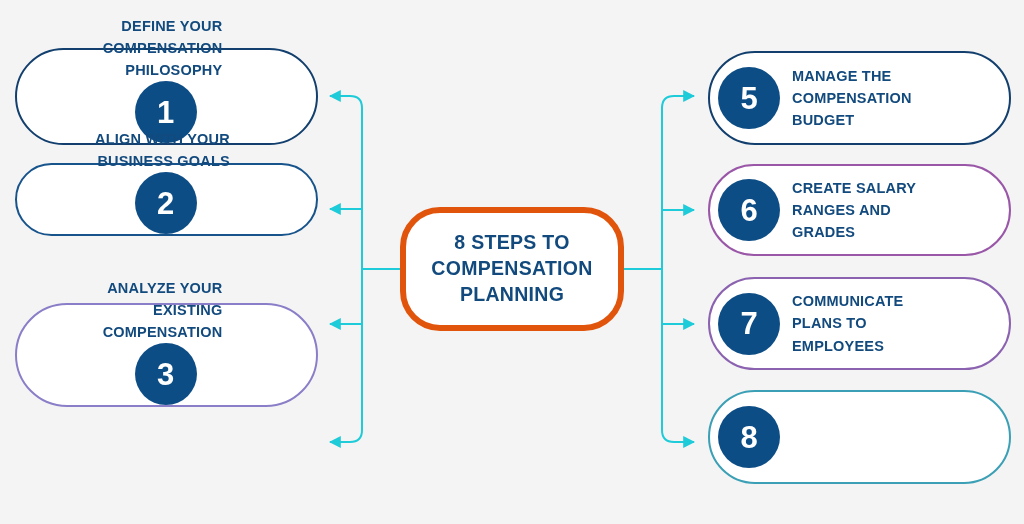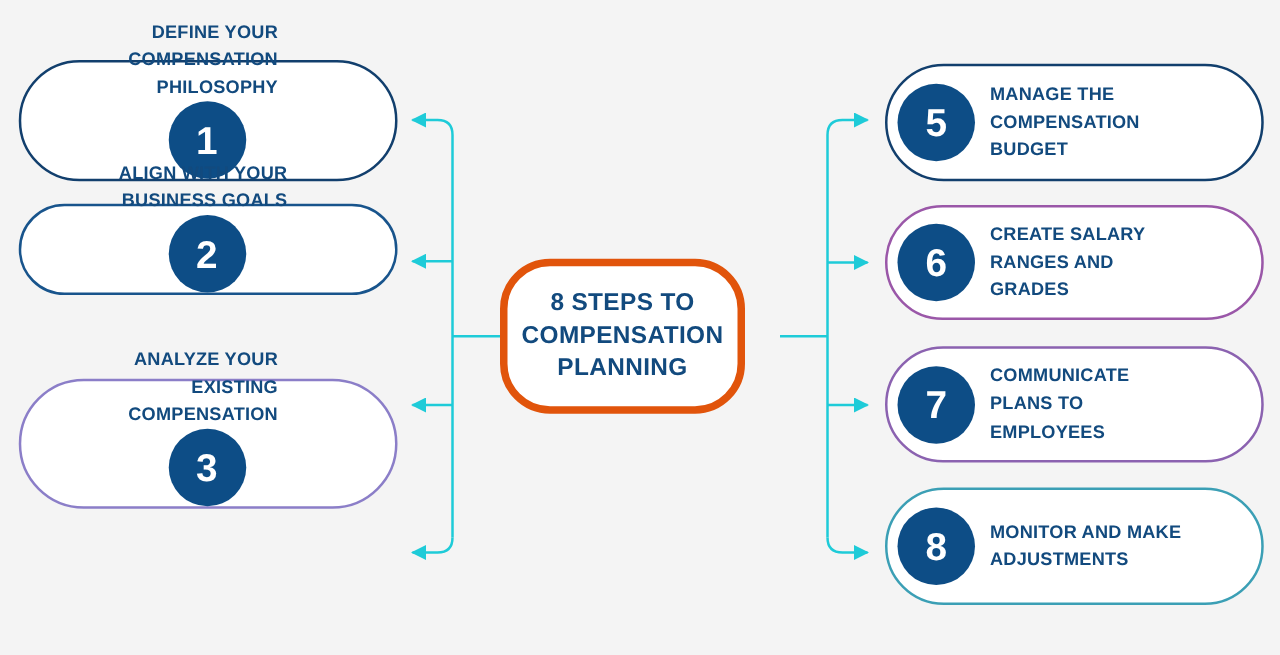--- a/index.html
+++ b/index.html
@@ -51,21 +51,21 @@
     line-height:1.52;
     letter-spacing:.2px;
     white-space:pre-line;
   }
   .card.left .ctext{ order:1; text-align:right; }
   .card.right .ctext{ order:2; text-align:left; }
 
   
   #hub{
     position:absolute;
-    left:400px;top:207px;width:196px;height:124px;
+    left:400px;top:207px;width:224px;height:124px;
     box-sizing:border-box;
     background:#ffffff;
     border:6px solid #e1540b;
     border-radius:40px;
     display:flex;align-items:center;justify-content:center;
     z-index:3;
   }
   #hubtext{
     color:#124a7e;
     font-size:19.5px;
@@ -143,22 +143,20 @@
 
   <div class="card right" style="top:277px;height:93px;border-color:#8b62b0;">
     <div class="badge">7</div>
     <div class="ctext">COMMUNICATE
 PLANS TO
 EMPLOYEES</div>
   </div>
 
   <div class="card right" style="top:390px;height:94px;border-color:#3b9fb5;">
     <div class="badge">8</div>
-    <div class="ctext">MONITOR AND MAKE
-ADJUSTMENTS</div>
   </div>
 
   <div id="hub">
     <div id="hubtext">8 STEPS TO
 COMPENSATION
 PLANNING</div>
   </div>
 
 </div>
 

